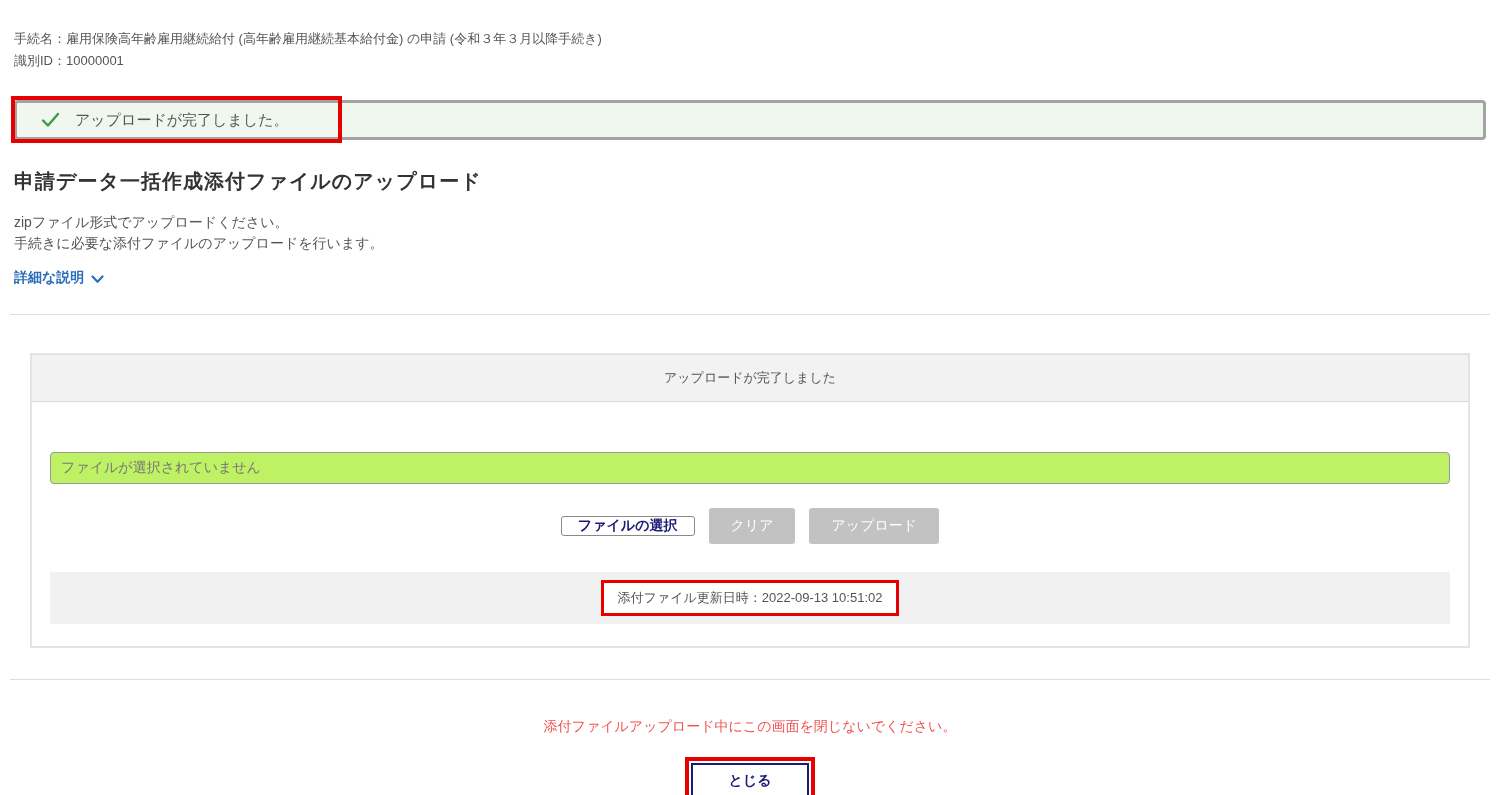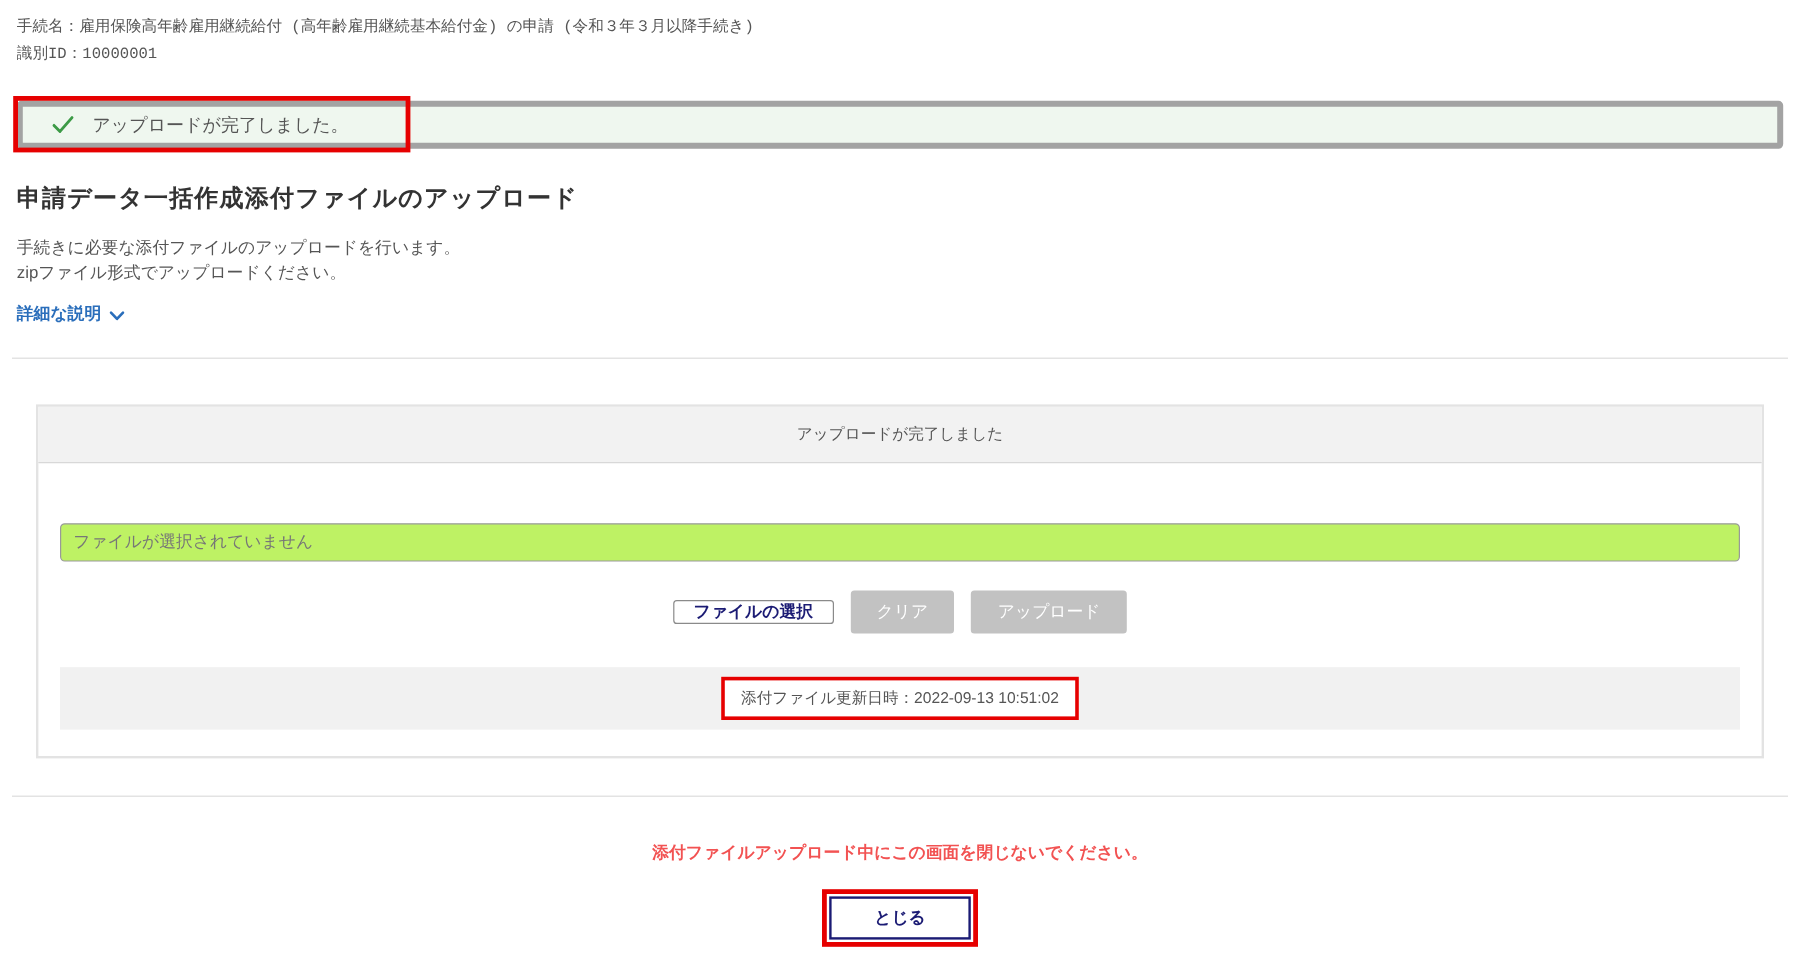--- a/index.html
+++ b/index.html
@@ -4,26 +4,26 @@
 <style>
   * { box-sizing: border-box; }
   html,body { margin:0; padding:0; }
   body {
     width:1500px; height:795px;
     background:#ffffff;
     font-family:"Liberation Sans","DejaVu Sans",sans-serif;
     color:#555;
     overflow:hidden;
   }
-  .top-meta { padding:12px 14px 0; font-size:13px; color:#555; line-height:22px;font-family:Liberation Mono, monospace; }
+  .top-meta { padding:28px 14px 0; font-size:13px; color:#555; line-height:22px; }
   .top-meta div { white-space:nowrap; }
 
   .banner-wrap { position:relative; margin:28px 14px 0; }
   .banner {
-    background:#eff7ef; border:5px solid #a3a3a3; border-radius:4px;
+    background:#eff7ef; border:3px solid #a3a3a3; border-radius:4px;
     height:40px; display:flex; align-items:center; padding-left:24px; gap:15px;
     font-size:15px; color:#555;
   }
   .annotation { border:4px solid #e60000; pointer-events:none; }
   .annotation-banner {
     position:absolute; left:-3px; top:-4px; width:331px; height:47px;
   }
 
   .page-title { margin:28px 14px 0; font-size:20px; font-weight:bold; color:#333; letter-spacing:1px; }
   .page-desc { margin:17px 14px 0; font-size:14px; color:#555; line-height:21px; }
@@ -72,21 +72,21 @@
 
   .timestamp-band {
     margin-top:28px; background:#f1f1f1; height:52px;
     display:flex; align-items:center; justify-content:center;
   }
   .annotation-timestamp {
     border-width:3px; background:#fff; padding:6px 14px;
     font-size:13px; color:#555;
   }
 
-  .warning { text-align:center; margin-top:38px; font-size:14px; color:#f25252;font-weight:bold; }
+  .warning { text-align:center; margin-top:38px; font-size:14px; color:#f25252; }
 
   .close-row { display:flex; justify-content:center; margin-top:21px; }
   .annotation-close { padding:2px; display:inline-block; }
   .btn-close {
     background:#fff; border:2px solid #1b1b74; color:#1b1b74;
     font-weight:bold; font-size:14px; padding:7px 36px; display:block;
   }
 </style>
 </head>
 <body>
@@ -106,22 +106,22 @@
         </svg>
     </span>
     <span>アップロードが完了しました。</span>
   </div>
   <div class="annotation annotation-banner"></div>
 </div>
 
 <h1 class="page-title">申請データ一括作成添付ファイルのアップロード</h1>
 
 <div class="page-desc">
+  <div>zipファイル形式でアップロードください。</div>
   <div>手続きに必要な添付ファイルのアップロードを行います。</div>
-  <div>zipファイル形式でアップロードください。</div>
 </div>
 
 <div class="details-link">
   <span>詳細な説明</span>
   <span style="display:inline-flex; margin-top:3px;">
     <svg width="13" height="9" viewBox="0 0 13 9">
         <path d="M1.5 1.5 L6.5 6.8 L11.5 1.5" fill="none" stroke="#2a6ebb" stroke-width="2.2" stroke-linecap="round" stroke-linejoin="round"></path>
       </svg>
   </span>
 </div>

